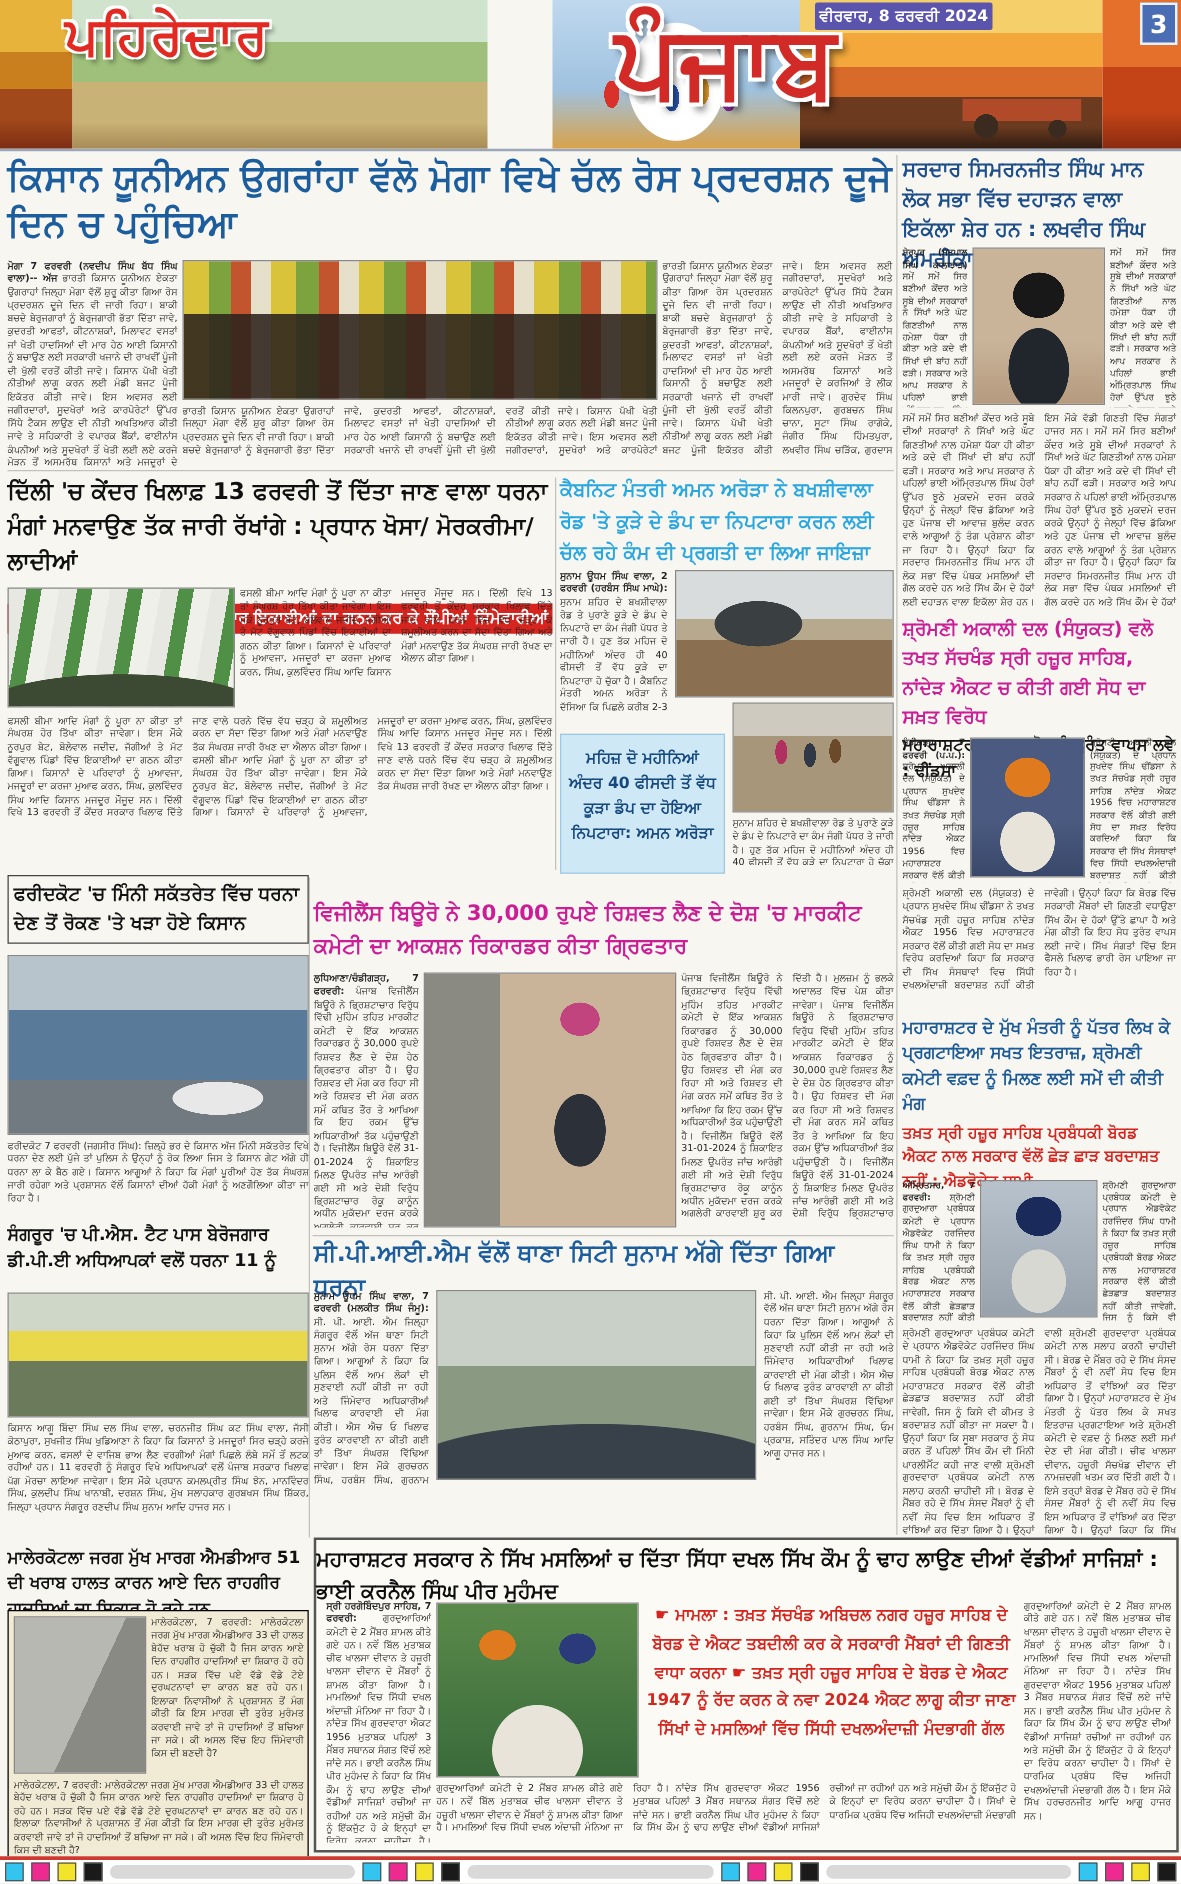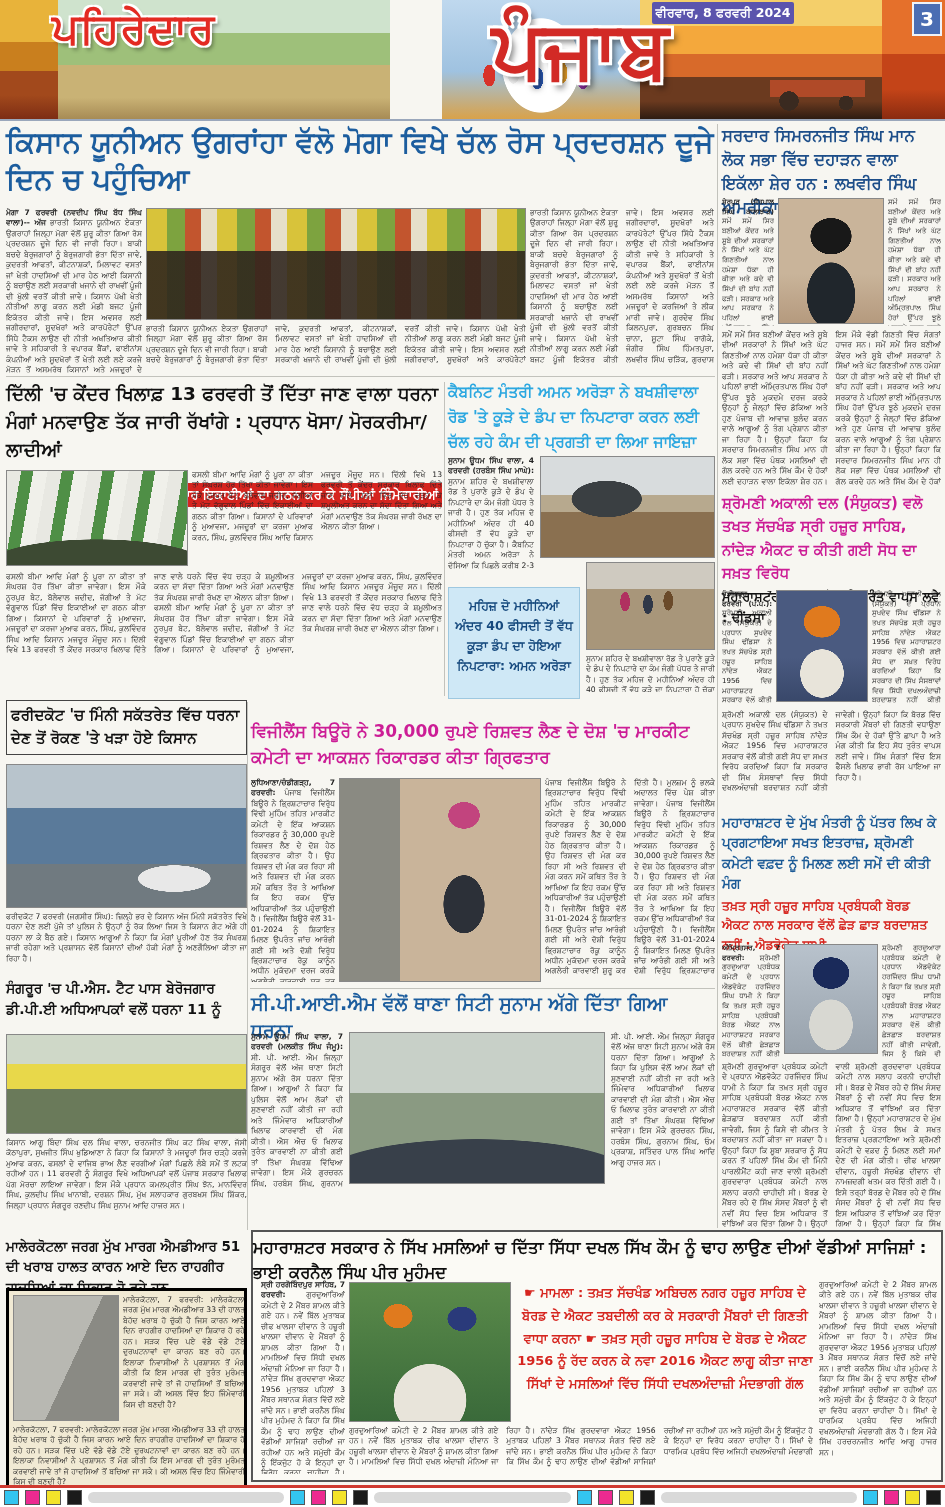--- a/index.html
+++ b/index.html
@@ -86,21 +86,21 @@
   .ph-two-men{background:radial-gradient(24px 20px at 30% 24%,#e07a1e 0 60%,transparent 61%),
       radial-gradient(24px 20px at 70% 26%,#2a3a7a 0 60%,transparent 61%),
       radial-gradient(60px 60px at 50% 85%,#e8e4da 0 60%,transparent 61%),
       linear-gradient(180deg,#5a8a4a,#3a6a3a);}
   .pullquote{position:absolute;background:#cfe8f6;border:1px solid #9ec8e0;color:#16497e;font-weight:bold;
       font-size:12.5px;line-height:1.6;text-align:center;padding:8px 6px;box-sizing:border-box;overflow:hidden;}
   .redblock{position:absolute;color:#d6251f;font-weight:bold;font-size:13px;line-height:1.75;text-align:center;overflow:hidden;}
   .vline{position:absolute;width:1px;background:#c2c2bc;}
   .hline{position:absolute;height:1px;background:#c2c2bc;}
   .bigbox{position:absolute;border:2px solid #555;background:#fbfaf5;box-sizing:border-box;}
-  .beige{position:absolute;background:#f1ead4;border:3px solid #000000;box-sizing:border-box;}
+  .beige{position:absolute;background:#f1ead4;border:1px solid #000000;box-sizing:border-box;}
   
   .footer{position:absolute;left:0;top:1485px;width:945px;height:22px;background:#fff;border-top:3px solid #cf3a30;
       display:flex;align-items:center;gap:6px;padding:0 4px;box-sizing:border-box;}
   .sq{width:13px;height:13px;border:1px solid #555;flex:0 0 auto;}
   .sq.c{background:#33c5f0}.sq.m{background:#ec2a90}.sq.y{background:#f3e32a}.sq.k{background:#1a1a1a}
   .bar{height:11px;background:#d9d9d9;border-radius:6px;flex:1 1 auto;}
 </style>
 </head>
 <body>
 
@@ -153,21 +153,21 @@
     <h2 class="hl hl-black">ਦਿੱਲੀ 'ਚ ਕੇਂਦਰ ਖਿਲਾਫ਼ 13 ਫਰਵਰੀ ਤੋਂ ਦਿੱਤਾ ਜਾਣ ਵਾਲਾ ਧਰਨਾ ਮੰਗਾਂ ਮਨਵਾਉਣ ਤੱਕ ਜਾਰੀ ਰੱਖਾਂਗੇ : ਪ੍ਰਧਾਨ ਖੋਸਾ/ ਮੋਰਕਰੀਮਾ/ ਲਾਦੀਆਂ</h2>
     <div class="kicker" style="left:0;top:60px;width:436px">ਨੂਰਪੁਰ ਬੇਟ ਵਿਖੇ ਭਾਕਿਯੂ ਖੋਸਾ ਵਲੋਂ ਚਾਰ ਇਕਾਈਆਂ ਦਾ ਗਠਨ ਕਰ ਕੇ ਸੌਂਪੀਆਂ ਜਿੰਮੇਵਾਰੀਆਂ</div>
     <div class="ph ph-flags" style="left:0;top:90px;width:182px;height:96px"></div>
     <div class="txt cols2" style="position:absolute;left:186px;top:90px;width:250px;height:96px">ਫਸਲੀ ਬੀਮਾ ਆਦਿ ਮੰਗਾਂ ਨੂੰ ਪੂਰਾ ਨਾ ਕੀਤਾ ਤਾਂ ਸੰਘਰਸ਼ ਹੋਰ ਤਿੱਖਾ ਕੀਤਾ ਜਾਵੇਗਾ। ਇਸ ਮੌਕੇ ਨੂਰਪੁਰ ਬੇਟ, ਬੋਲੇਵਾਲ ਜਦੀਦ, ਜੱਗੀਆਂ ਤੇ ਮੱਟ ਵੱਗੂਵਾਲ ਪਿੰਡਾਂ ਵਿੱਚ ਇਕਾਈਆਂ ਦਾ ਗਠਨ ਕੀਤਾ ਗਿਆ। ਕਿਸਾਨਾਂ ਦੇ ਪਰਿਵਾਰਾਂ ਨੂੰ ਮੁਆਵਜਾ, ਮਜਦੂਰਾਂ ਦਾ ਕਰਜਾ ਮੁਆਫ ਕਰਨ, ਸਿੰਘ, ਕੁਲਵਿੰਦਰ ਸਿੰਘ ਆਦਿ ਕਿਸਾਨ ਮਜਦੂਰ ਮੌਜੂਦ ਸਨ। ਦਿੱਲੀ ਵਿਖੇ 13 ਫਰਵਰੀ ਤੋਂ ਕੇਂਦਰ ਸਰਕਾਰ ਖਿਲਾਫ ਦਿੱਤੇ ਜਾਣ ਵਾਲੇ ਧਰਨੇ ਵਿੱਚ ਵੱਧ ਚੜ੍ਹ ਕੇ ਸ਼ਮੂਲੀਅਤ ਕਰਨ ਦਾ ਸੱਦਾ ਦਿੱਤਾ ਗਿਆ ਅਤੇ ਮੰਗਾਂ ਮਨਵਾਉਣ ਤੱਕ ਸੰਘਰਸ਼ ਜਾਰੀ ਰੱਖਣ ਦਾ ਐਲਾਨ ਕੀਤਾ ਗਿਆ।</div>
     <div class="txt cols3" style="position:absolute;left:0;top:192px;width:436px;height:122px">ਫਸਲੀ ਬੀਮਾ ਆਦਿ ਮੰਗਾਂ ਨੂੰ ਪੂਰਾ ਨਾ ਕੀਤਾ ਤਾਂ ਸੰਘਰਸ਼ ਹੋਰ ਤਿੱਖਾ ਕੀਤਾ ਜਾਵੇਗਾ। ਇਸ ਮੌਕੇ ਨੂਰਪੁਰ ਬੇਟ, ਬੋਲੇਵਾਲ ਜਦੀਦ, ਜੱਗੀਆਂ ਤੇ ਮੱਟ ਵੱਗੂਵਾਲ ਪਿੰਡਾਂ ਵਿੱਚ ਇਕਾਈਆਂ ਦਾ ਗਠਨ ਕੀਤਾ ਗਿਆ। ਕਿਸਾਨਾਂ ਦੇ ਪਰਿਵਾਰਾਂ ਨੂੰ ਮੁਆਵਜਾ, ਮਜਦੂਰਾਂ ਦਾ ਕਰਜਾ ਮੁਆਫ ਕਰਨ, ਸਿੰਘ, ਕੁਲਵਿੰਦਰ ਸਿੰਘ ਆਦਿ ਕਿਸਾਨ ਮਜਦੂਰ ਮੌਜੂਦ ਸਨ। ਦਿੱਲੀ ਵਿਖੇ 13 ਫਰਵਰੀ ਤੋਂ ਕੇਂਦਰ ਸਰਕਾਰ ਖਿਲਾਫ ਦਿੱਤੇ ਜਾਣ ਵਾਲੇ ਧਰਨੇ ਵਿੱਚ ਵੱਧ ਚੜ੍ਹ ਕੇ ਸ਼ਮੂਲੀਅਤ ਕਰਨ ਦਾ ਸੱਦਾ ਦਿੱਤਾ ਗਿਆ ਅਤੇ ਮੰਗਾਂ ਮਨਵਾਉਣ ਤੱਕ ਸੰਘਰਸ਼ ਜਾਰੀ ਰੱਖਣ ਦਾ ਐਲਾਨ ਕੀਤਾ ਗਿਆ। ਫਸਲੀ ਬੀਮਾ ਆਦਿ ਮੰਗਾਂ ਨੂੰ ਪੂਰਾ ਨਾ ਕੀਤਾ ਤਾਂ ਸੰਘਰਸ਼ ਹੋਰ ਤਿੱਖਾ ਕੀਤਾ ਜਾਵੇਗਾ। ਇਸ ਮੌਕੇ ਨੂਰਪੁਰ ਬੇਟ, ਬੋਲੇਵਾਲ ਜਦੀਦ, ਜੱਗੀਆਂ ਤੇ ਮੱਟ ਵੱਗੂਵਾਲ ਪਿੰਡਾਂ ਵਿੱਚ ਇਕਾਈਆਂ ਦਾ ਗਠਨ ਕੀਤਾ ਗਿਆ। ਕਿਸਾਨਾਂ ਦੇ ਪਰਿਵਾਰਾਂ ਨੂੰ ਮੁਆਵਜਾ, ਮਜਦੂਰਾਂ ਦਾ ਕਰਜਾ ਮੁਆਫ ਕਰਨ, ਸਿੰਘ, ਕੁਲਵਿੰਦਰ ਸਿੰਘ ਆਦਿ ਕਿਸਾਨ ਮਜਦੂਰ ਮੌਜੂਦ ਸਨ। ਦਿੱਲੀ ਵਿਖੇ 13 ਫਰਵਰੀ ਤੋਂ ਕੇਂਦਰ ਸਰਕਾਰ ਖਿਲਾਫ ਦਿੱਤੇ ਜਾਣ ਵਾਲੇ ਧਰਨੇ ਵਿੱਚ ਵੱਧ ਚੜ੍ਹ ਕੇ ਸ਼ਮੂਲੀਅਤ ਕਰਨ ਦਾ ਸੱਦਾ ਦਿੱਤਾ ਗਿਆ ਅਤੇ ਮੰਗਾਂ ਮਨਵਾਉਣ ਤੱਕ ਸੰਘਰਸ਼ ਜਾਰੀ ਰੱਖਣ ਦਾ ਐਲਾਨ ਕੀਤਾ ਗਿਆ।</div>
   </div>
 
   <div class="art" style="left:448px;top:380px;width:267px;height:316px">
     <h2 class="hl hl-cyan">ਕੈਬਨਿਟ ਮੰਤਰੀ ਅਮਨ ਅਰੋੜਾ ਨੇ ਬਖਸ਼ੀਵਾਲਾ ਰੋਡ 'ਤੇ ਕੂੜੇ ਦੇ ਡੰਪ ਦਾ ਨਿਪਟਾਰਾ ਕਰਨ ਲਈ ਚੱਲ ਰਹੇ ਕੰਮ ਦੀ ਪ੍ਰਗਤੀ ਦਾ ਲਿਆ ਜਾਇਜ਼ਾ</h2>
     <div class="txt" style="position:absolute;left:0;top:76px;width:86px;height:114px">
-      <span class="byline">ਸੁਨਾਮ ਊਧਮ ਸਿੰਘ ਵਾਲਾ, 4 ਫਰਵਰੀ (ਹਰਬੰਸ ਸਿੰਘ ਮਾਘੇ):</span>
+      <span class="byline">ਸੁਨਾਮ ਊਧਮ ਸਿੰਘ ਵਾਲਾ, 2 ਫਰਵਰੀ (ਹਰਬੰਸ ਸਿੰਘ ਮਾਘੇ):</span>
       <span>ਸੁਨਾਮ ਸ਼ਹਿਰ ਦੇ ਬਖਸ਼ੀਵਾਲਾ ਰੋਡ ਤੇ ਪੁਰਾਣੇ ਕੂੜੇ ਦੇ ਡੰਪ ਦੇ ਨਿਪਟਾਰੇ ਦਾ ਕੰਮ ਜੰਗੀ ਪੱਧਰ ਤੇ ਜਾਰੀ ਹੈ। ਹੁਣ ਤੱਕ ਮਹਿਜ ਦੋ ਮਹੀਨਿਆਂ ਅੰਦਰ ਹੀ 40 ਫੀਸਦੀ ਤੋਂ ਵੱਧ ਕੂੜੇ ਦਾ ਨਿਪਟਾਰਾ ਹੋ ਚੁੱਕਾ ਹੈ। ਕੈਬਨਿਟ ਮੰਤਰੀ ਅਮਨ ਅਰੋੜਾ ਨੇ ਦੱਸਿਆ ਕਿ ਪਿਛਲੇ ਕਰੀਬ 2-3 ਦਹਾਕਿਆਂ ਤੋਂ ਇਹ ਕੂੜਾ ਡੰਪ ਸ਼ਹਿਰ ਵਾਸੀਆਂ ਲਈ ਵੱਡੀ ਮੁਸ਼ਕਿਲ ਬਣਿਆ ਹੋਇਆ ਸੀ ਅਤੇ ਹੁਣ ਕੂੜੇ ਵਿੱਚੋਂ ਅਤਿ ਆਧੁਨਿਕ ਮਸ਼ੀਨਰੀ ਦੀ ਵਰਤੋਂ ਨਾਲ ਮਿੱਟੀ ਤੇ ਪਾਲੀਥੀਨ ਦੇ ਨਿਪਟਾਰੇ ਦਾ ਕੰਮ ਮੁਕੰਮਲ ਕੀਤਾ ਜਾ ਰਿਹਾ ਹੈ। ਅਗਲੇ ਸਾਲ ਤੱਕ ਇਹ ਕੰਮ ਮੁਕੰਮਲ ਕਰ ਲਿਆ ਜਾਵੇਗਾ।</span>
     </div>
     <div class="ph ph-truck" style="left:92px;top:76px;width:175px;height:102px"></div>
     <div class="pullquote" style="left:0;top:207px;width:132px;height:112px">ਮਹਿਜ਼ ਦੋ ਮਹੀਨਿਆਂ ਅੰਦਰ 40 ਫੀਸਦੀ ਤੋਂ ਵੱਧ ਕੂੜਾ ਡੰਪ ਦਾ ਹੋਇਆ ਨਿਪਟਾਰਾ: ਅਮਨ ਅਰੋੜਾ</div>
     <div class="ph ph-road-walk" style="left:138px;top:182px;width:129px;height:88px"></div>
     <div class="txt" style="position:absolute;left:138px;top:274px;width:129px;height:38px">ਸੁਨਾਮ ਸ਼ਹਿਰ ਦੇ ਬਖਸ਼ੀਵਾਲਾ ਰੋਡ ਤੇ ਪੁਰਾਣੇ ਕੂੜੇ ਦੇ ਡੰਪ ਦੇ ਨਿਪਟਾਰੇ ਦਾ ਕੰਮ ਜੰਗੀ ਪੱਧਰ ਤੇ ਜਾਰੀ ਹੈ। ਹੁਣ ਤੱਕ ਮਹਿਜ ਦੋ ਮਹੀਨਿਆਂ ਅੰਦਰ ਹੀ 40 ਫੀਸਦੀ ਤੋਂ ਵੱਧ ਕੂੜੇ ਦਾ ਨਿਪਟਾਰਾ ਹੋ ਚੁੱਕਾ ਹੈ। ਕੈਬਨਿਟ ਮੰਤਰੀ ਅਮਨ ਅਰੋੜਾ ਨੇ ਦੱਸਿਆ ਕਿ ਪਿਛਲੇ ਕਰੀਬ 2-3 ਦਹਾਕਿਆਂ ਤੋਂ ਇਹ ਕੂੜਾ ਡੰਪ ਸ਼ਹਿਰ ਵਾਸੀਆਂ ਲਈ ਵੱਡੀ ਮੁਸ਼ਕਿਲ ਬਣਿਆ ਹੋਇਆ ਸੀ ਅਤੇ ਹੁਣ ਕੂੜੇ ਵਿੱਚੋਂ ਅਤਿ ਆਧੁਨਿਕ ਮਸ਼ੀਨਰੀ ਦੀ ਵਰਤੋਂ ਨਾਲ ਮਿੱਟੀ ਤੇ ਪਾਲੀਥੀਨ ਦੇ ਨਿਪਟਾਰੇ ਦਾ ਕੰਮ ਮੁਕੰਮਲ ਕੀਤਾ ਜਾ ਰਿਹਾ ਹੈ। ਅਗਲੇ ਸਾਲ ਤੱਕ ਇਹ ਕੰਮ ਮੁਕੰਮਲ ਕਰ ਲਿਆ ਜਾਵੇਗਾ।</div>
   </div>
 
   <div class="art" style="left:722px;top:492px;width:219px;height:318px">
     <h2 class="hl hl-magenta">ਸ਼੍ਰੋਮਣੀ ਅਕਾਲੀ ਦਲ (ਸੰਯੁਕਤ) ਵਲੋ ਤਖਤ ਸੱਚਖੰਡ ਸ੍ਰੀ ਹਜ਼ੂਰ ਸਾਹਿਬ, ਨਾਂਦੇੜ ਐਕਟ ਚ ਕੀਤੀ ਗਈ ਸੋਧ ਦਾ ਸਖ਼ਤ ਵਿਰੋਧ</h2>
@@ -234,21 +234,21 @@
     </div>
   </div>
 
   <div class="bigbox" style="left:251px;top:1230px;width:692px;height:252px">
     <h2 class="hl hl-bottom" style="margin-top:4px">ਮਹਾਰਾਸ਼ਟਰ ਸਰਕਾਰ ਨੇ ਸਿੱਖ ਮਸਲਿਆਂ ਚ ਦਿੱਤਾ ਸਿੱਧਾ ਦਖਲ ਸਿੱਖ ਕੌਮ ਨੂੰ ਢਾਹ ਲਾਉਣ ਦੀਆਂ ਵੱਡੀਆਂ ਸਾਜਿਸ਼ਾਂ : ਭਾਈ ਕਰਨੈਲ ਸਿੰਘ ਪੀਰ ਮੁਹੰਮਦ</h2>
     <div class="txt" style="position:absolute;left:8px;top:48px;width:84px;height:194px">
       <span class="byline">ਸ੍ਰੀ ਹਰਗੋਬਿੰਦਪੁਰ ਸਾਹਿਬ, 7 ਫਰਵਰੀ:</span>
       <span>ਗੁਰਦੁਆਰਿਆਂ ਕਮੇਟੀ ਦੇ 2 ਮੈਂਬਰ ਸ਼ਾਮਲ ਕੀਤੇ ਗਏ ਹਨ। ਨਵੇਂ ਬਿੱਲ ਮੁਤਾਬਕ ਚੀਫ ਖਾਲਸਾ ਦੀਵਾਨ ਤੇ ਹਜ਼ੂਰੀ ਖਾਲਸਾ ਦੀਵਾਨ ਦੇ ਮੈਂਬਰਾਂ ਨੂੰ ਸ਼ਾਮਲ ਕੀਤਾ ਗਿਆ ਹੈ। ਮਾਮਲਿਆਂ ਵਿਚ ਸਿੱਧੀ ਦਖਲ ਅੰਦਾਜ਼ੀ ਮੰਨਿਆ ਜਾ ਰਿਹਾ ਹੈ। ਨਾਂਦੇੜ ਸਿੱਖ ਗੁਰਦਵਾਰਾ ਐਕਟ 1956 ਮੁਤਾਬਕ ਪਹਿਲਾਂ 3 ਮੈਂਬਰ ਸਥਾਨਕ ਸੰਗਤ ਵਿੱਚੋਂ ਲਏ ਜਾਂਦੇ ਸਨ। ਭਾਈ ਕਰਨੈਲ ਸਿੰਘ ਪੀਰ ਮੁਹੰਮਦ ਨੇ ਕਿਹਾ ਕਿ ਸਿੱਖ ਕੌਮ ਨੂੰ ਢਾਹ ਲਾਉਣ ਦੀਆਂ ਵੱਡੀਆਂ ਸਾਜਿਸ਼ਾਂ ਰਚੀਆਂ ਜਾ ਰਹੀਆਂ ਹਨ ਅਤੇ ਸਮੁੱਚੀ ਕੌਮ ਨੂੰ ਇੱਕਜੁੱਟ ਹੋ ਕੇ ਇਨ੍ਹਾਂ ਦਾ ਵਿਰੋਧ ਕਰਨਾ ਚਾਹੀਦਾ ਹੈ। ਸਿੱਖਾਂ ਦੇ ਧਾਰਮਿਕ ਪ੍ਰਬੰਧ ਵਿੱਚ ਅਜਿਹੀ ਦਖਲਅੰਦਾਜ਼ੀ ਮੰਦਭਾਗੀ ਗੱਲ ਹੈ। ਇਸ ਮੌਕੇ ਸਿੱਖ ਹਰਚਰਨਜੀਤ ਆਦਿ ਆਗੂ ਹਾਜਰ ਸਨ।</span>
     </div>
     <div class="ph ph-two-men" style="left:96px;top:50px;width:162px;height:140px"></div>
-    <div class="redblock" style="left:264px;top:50px;width:296px;height:136px">☛ ਮਾਮਲਾ : ਤਖ਼ਤ ਸੱਚਖੰਡ ਅਬਿਚਲ ਨਗਰ ਹਜ਼ੂਰ ਸਾਹਿਬ ਦੇ ਬੋਰਡ ਦੇ ਐਕਟ ਤਬਦੀਲੀ ਕਰ ਕੇ ਸਰਕਾਰੀ ਮੈਂਬਰਾਂ ਦੀ ਗਿਣਤੀ ਵਾਧਾ ਕਰਨਾ ☛ ਤਖ਼ਤ ਸ੍ਰੀ ਹਜ਼ੂਰ ਸਾਹਿਬ ਦੇ ਬੋਰਡ ਦੇ ਐਕਟ 1956 ਨੂੰ ਰੱਦ ਕਰਨ ਕੇ ਨਵਾ 2016 ਐਕਟ ਲਾਗੂ ਕੀਤਾ ਜਾਣਾ ਸਿੱਖਾਂ ਦੇ ਮਸਲਿਆਂ ਵਿੱਚ ਸਿੱਧੀ ਦਖਲਅੰਦਾਜ਼ੀ ਮੰਦਭਾਗੀ ਗੱਲ</div>
+    <div class="redblock" style="left:264px;top:50px;width:296px;height:136px">☛ ਮਾਮਲਾ : ਤਖ਼ਤ ਸੱਚਖੰਡ ਅਬਿਚਲ ਨਗਰ ਹਜ਼ੂਰ ਸਾਹਿਬ ਦੇ ਬੋਰਡ ਦੇ ਐਕਟ ਤਬਦੀਲੀ ਕਰ ਕੇ ਸਰਕਾਰੀ ਮੈਂਬਰਾਂ ਦੀ ਗਿਣਤੀ ਵਾਧਾ ਕਰਨਾ ☛ ਤਖ਼ਤ ਸ੍ਰੀ ਹਜ਼ੂਰ ਸਾਹਿਬ ਦੇ ਬੋਰਡ ਦੇ ਐਕਟ 1947 ਨੂੰ ਰੱਦ ਕਰਨ ਕੇ ਨਵਾ 2024 ਐਕਟ ਲਾਗੂ ਕੀਤਾ ਜਾਣਾ ਸਿੱਖਾਂ ਦੇ ਮਸਲਿਆਂ ਵਿੱਚ ਸਿੱਧੀ ਦਖਲਅੰਦਾਜ਼ੀ ਮੰਦਭਾਗੀ ਗੱਲ</div>
     <div class="txt" style="position:absolute;left:566px;top:48px;width:118px;height:196px">ਗੁਰਦੁਆਰਿਆਂ ਕਮੇਟੀ ਦੇ 2 ਮੈਂਬਰ ਸ਼ਾਮਲ ਕੀਤੇ ਗਏ ਹਨ। ਨਵੇਂ ਬਿੱਲ ਮੁਤਾਬਕ ਚੀਫ ਖਾਲਸਾ ਦੀਵਾਨ ਤੇ ਹਜ਼ੂਰੀ ਖਾਲਸਾ ਦੀਵਾਨ ਦੇ ਮੈਂਬਰਾਂ ਨੂੰ ਸ਼ਾਮਲ ਕੀਤਾ ਗਿਆ ਹੈ। ਮਾਮਲਿਆਂ ਵਿਚ ਸਿੱਧੀ ਦਖਲ ਅੰਦਾਜ਼ੀ ਮੰਨਿਆ ਜਾ ਰਿਹਾ ਹੈ। ਨਾਂਦੇੜ ਸਿੱਖ ਗੁਰਦਵਾਰਾ ਐਕਟ 1956 ਮੁਤਾਬਕ ਪਹਿਲਾਂ 3 ਮੈਂਬਰ ਸਥਾਨਕ ਸੰਗਤ ਵਿੱਚੋਂ ਲਏ ਜਾਂਦੇ ਸਨ। ਭਾਈ ਕਰਨੈਲ ਸਿੰਘ ਪੀਰ ਮੁਹੰਮਦ ਨੇ ਕਿਹਾ ਕਿ ਸਿੱਖ ਕੌਮ ਨੂੰ ਢਾਹ ਲਾਉਣ ਦੀਆਂ ਵੱਡੀਆਂ ਸਾਜਿਸ਼ਾਂ ਰਚੀਆਂ ਜਾ ਰਹੀਆਂ ਹਨ ਅਤੇ ਸਮੁੱਚੀ ਕੌਮ ਨੂੰ ਇੱਕਜੁੱਟ ਹੋ ਕੇ ਇਨ੍ਹਾਂ ਦਾ ਵਿਰੋਧ ਕਰਨਾ ਚਾਹੀਦਾ ਹੈ। ਸਿੱਖਾਂ ਦੇ ਧਾਰਮਿਕ ਪ੍ਰਬੰਧ ਵਿੱਚ ਅਜਿਹੀ ਦਖਲਅੰਦਾਜ਼ੀ ਮੰਦਭਾਗੀ ਗੱਲ ਹੈ। ਇਸ ਮੌਕੇ ਸਿੱਖ ਹਰਚਰਨਜੀਤ ਆਦਿ ਆਗੂ ਹਾਜਰ ਸਨ।</div>
     <div class="txt cols3" style="position:absolute;left:96px;top:194px;width:464px;height:50px">ਗੁਰਦੁਆਰਿਆਂ ਕਮੇਟੀ ਦੇ 2 ਮੈਂਬਰ ਸ਼ਾਮਲ ਕੀਤੇ ਗਏ ਹਨ। ਨਵੇਂ ਬਿੱਲ ਮੁਤਾਬਕ ਚੀਫ ਖਾਲਸਾ ਦੀਵਾਨ ਤੇ ਹਜ਼ੂਰੀ ਖਾਲਸਾ ਦੀਵਾਨ ਦੇ ਮੈਂਬਰਾਂ ਨੂੰ ਸ਼ਾਮਲ ਕੀਤਾ ਗਿਆ ਹੈ। ਮਾਮਲਿਆਂ ਵਿਚ ਸਿੱਧੀ ਦਖਲ ਅੰਦਾਜ਼ੀ ਮੰਨਿਆ ਜਾ ਰਿਹਾ ਹੈ। ਨਾਂਦੇੜ ਸਿੱਖ ਗੁਰਦਵਾਰਾ ਐਕਟ 1956 ਮੁਤਾਬਕ ਪਹਿਲਾਂ 3 ਮੈਂਬਰ ਸਥਾਨਕ ਸੰਗਤ ਵਿੱਚੋਂ ਲਏ ਜਾਂਦੇ ਸਨ। ਭਾਈ ਕਰਨੈਲ ਸਿੰਘ ਪੀਰ ਮੁਹੰਮਦ ਨੇ ਕਿਹਾ ਕਿ ਸਿੱਖ ਕੌਮ ਨੂੰ ਢਾਹ ਲਾਉਣ ਦੀਆਂ ਵੱਡੀਆਂ ਸਾਜਿਸ਼ਾਂ ਰਚੀਆਂ ਜਾ ਰਹੀਆਂ ਹਨ ਅਤੇ ਸਮੁੱਚੀ ਕੌਮ ਨੂੰ ਇੱਕਜੁੱਟ ਹੋ ਕੇ ਇਨ੍ਹਾਂ ਦਾ ਵਿਰੋਧ ਕਰਨਾ ਚਾਹੀਦਾ ਹੈ। ਸਿੱਖਾਂ ਦੇ ਧਾਰਮਿਕ ਪ੍ਰਬੰਧ ਵਿੱਚ ਅਜਿਹੀ ਦਖਲਅੰਦਾਜ਼ੀ ਮੰਦਭਾਗੀ ਗੱਲ ਹੈ। ਇਸ ਮੌਕੇ ਸਿੱਖ ਹਰਚਰਨਜੀਤ ਆਦਿ ਆਗੂ ਹਾਜਰ ਸਨ।</div>
   </div>
 
   <div class="footer">
     <div class="sq c"></div>
       <div class="sq m"></div>
       <div class="sq y"></div>
       <div class="sq k"></div>
     <div class="bar"></div>

